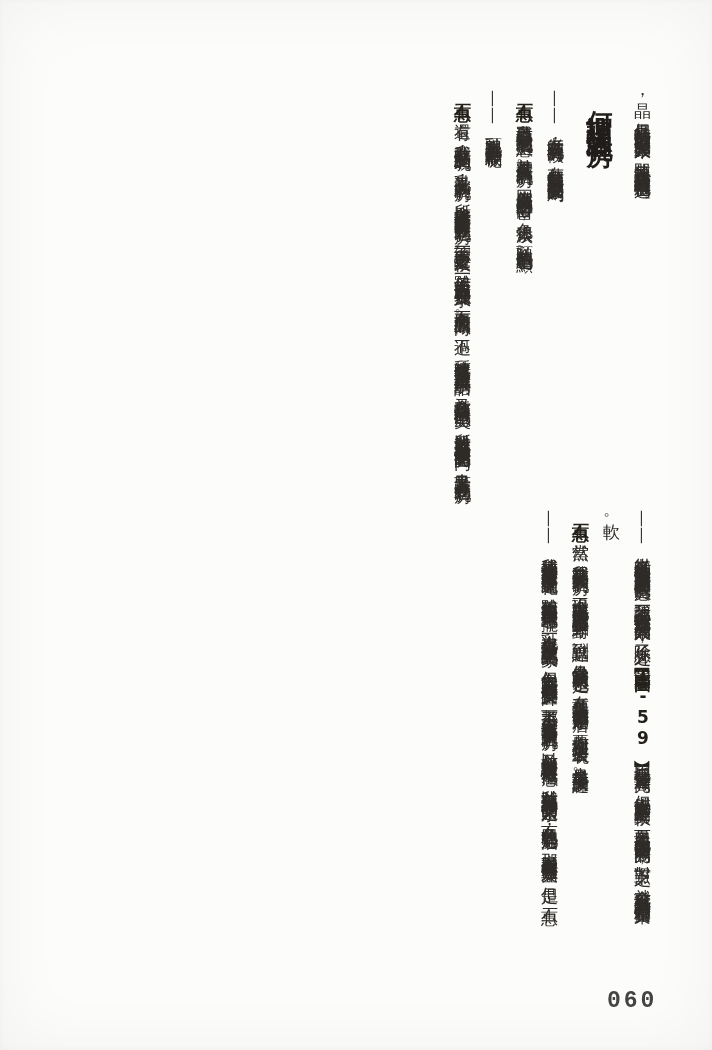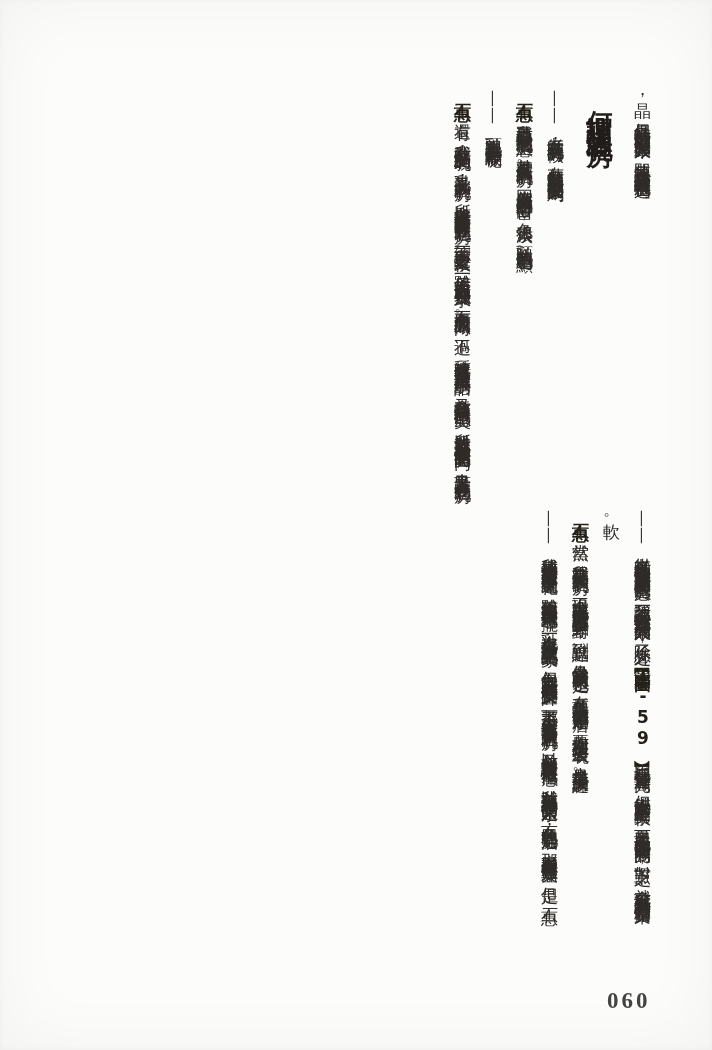--- a/index.html
+++ b/index.html
@@ -50,21 +50,21 @@
     font-family: "DejaVu Sans", "Liberation Sans", sans-serif;
     color: #232019;
   }
   
   .dash { text-orientation: sideways; letter-spacing: 0; }
 
   .page-number {
     position: absolute;
     left: 607px;
     top: 988px;
-    font-family: Liberation Serif, serif;
+    font-family: Liberation Mono, monospace;
     font-weight: 700;
     font-size: 23px;
     letter-spacing: 3px;
     color: #434343;
   }
   .flow { display: contents; }
 </style>
 </head>
 <body>
 

